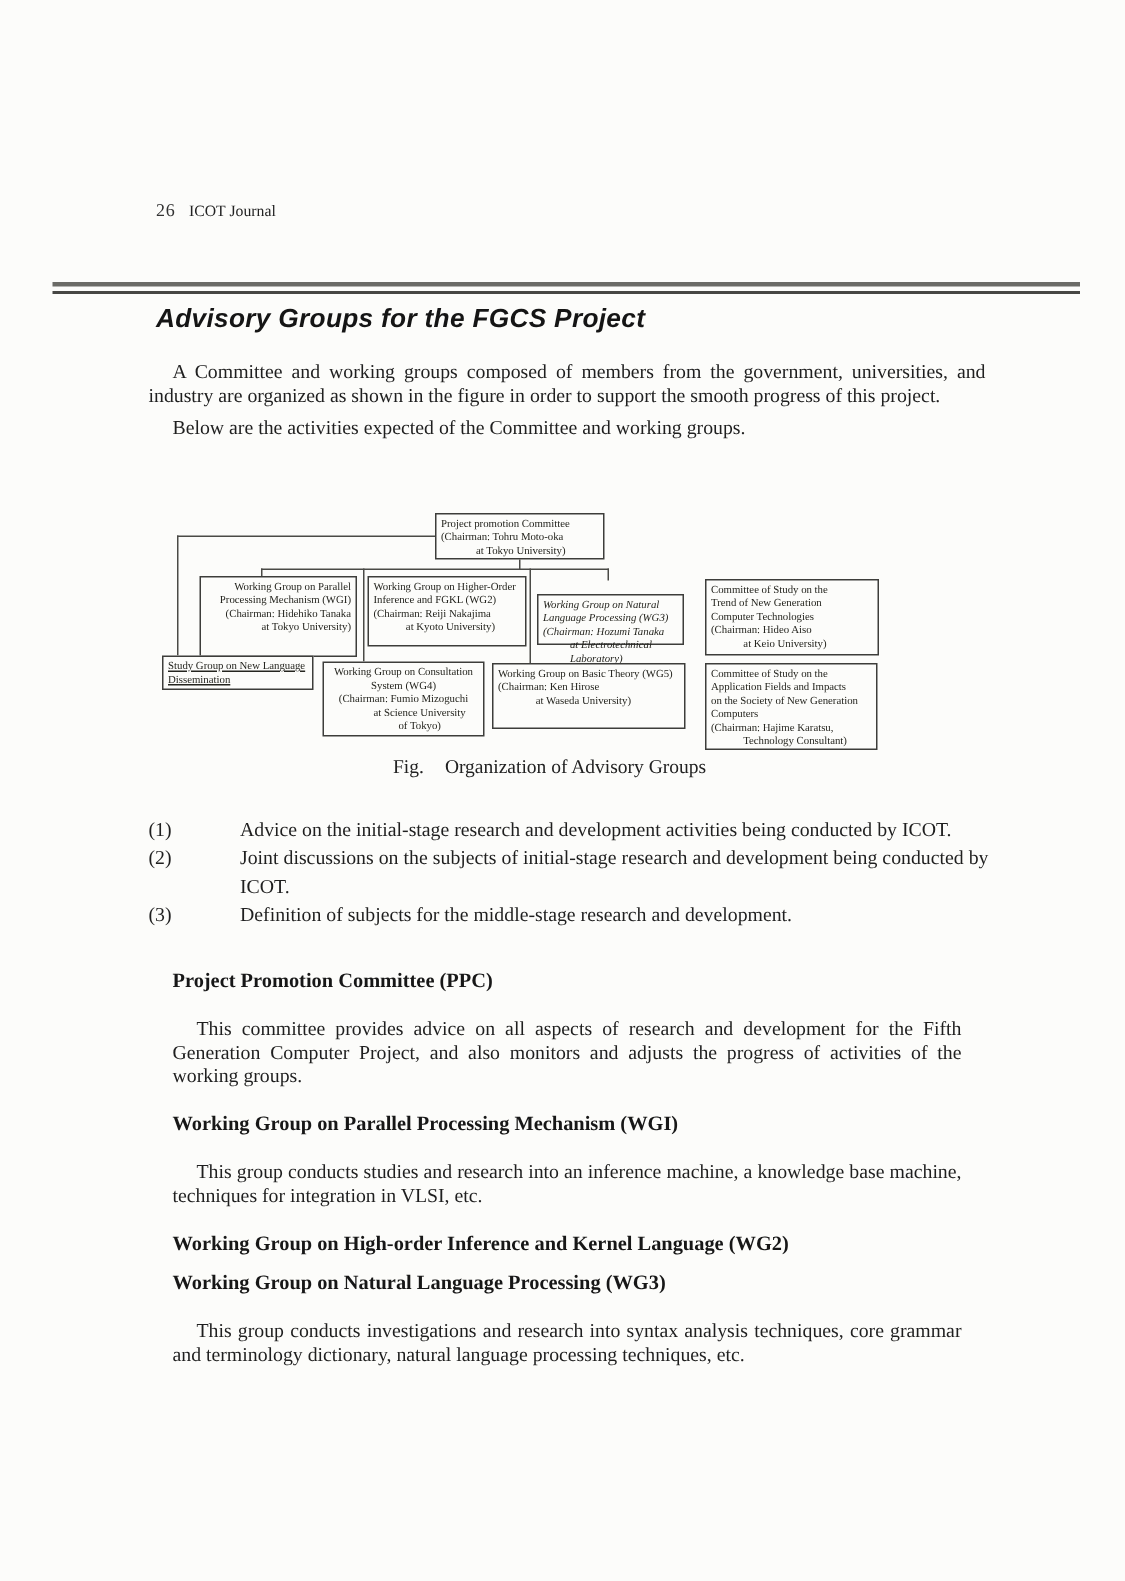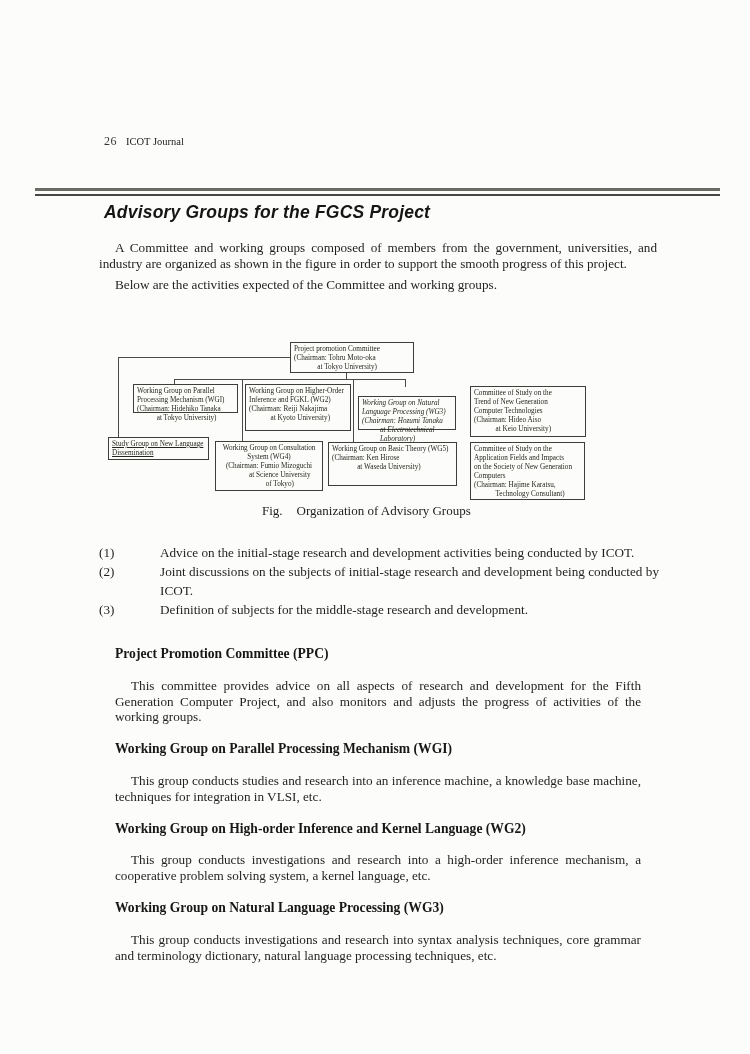--- a/index.html
+++ b/index.html
@@ -69,24 +69,24 @@
 
   <div class="org-line" style="left:118px; top:357px; width:172px; height:1px;"></div>
   <div class="org-line" style="left:118px; top:357px; width:1px; height:80px;"></div>
   <div class="org-line" style="left:346px; top:371px; width:1px; height:9px;"></div>
   <div class="org-line" style="left:174px; top:379px; width:232px; height:1px;"></div>
   <div class="org-line" style="left:174px; top:379px; width:1px; height:6px;"></div>
   <div class="org-line" style="left:242px; top:379px; width:1px; height:62px;"></div>
   <div class="org-line" style="left:353px; top:379px; width:1px; height:63px;"></div>
   <div class="org-line" style="left:405px; top:379px; width:1px; height:8px;"></div>
 
-  <div class="org-box" style="left:290px; top:342px; width:124px; height:31px;">Project promotion Committee
+  <div class="org-box" style="left:290px; top:342px; width:113px; height:31px;">Project promotion Committee
 (Chairman: Tohru Moto-oka
              at Tokyo University)</div>
-  <div class="org-box" style="left:133px; top:384px; width:105px; height:29px;">Working Group on Parallel
+  <div class="org-box" style="left:133px; top:384px; width:105px; height:54px;text-align:right;">Working Group on Parallel
 Processing Mechanism (WGI)
 (Chairman: Hidehiko Tanaka
            at Tokyo University)</div>
   <div class="org-box" style="left:245px; top:384px; width:106px; height:47px;">Working Group on Higher-Order
 Inference and FGKL (WG2)
 (Chairman: Reiji Nakajima
             at Kyoto University)</div>
   <div class="org-box" style="left:358px; top:396px; width:98px; height:34px;font-style:italic;">Working Group on Natural
 Language Processing (WG3)
 (Chairman: Hozumi Tanaka
@@ -134,19 +134,18 @@
   </div>
 
   <div class="sections">
     <div class="section-heading">Project Promotion Committee (PPC)</div>
     <p class="section-body">This committee provides advice on all aspects of research and development for the Fifth Generation Computer Project, and also monitors and adjusts the progress of activities of the working groups.</p>
 
     <div class="section-heading">Working Group on Parallel Processing Mechanism (WGI)</div>
     <p class="section-body">This group conducts studies and research into an inference machine, a knowledge base machine, techniques for integration in VLSI, etc.</p>
 
     <div class="section-heading">Working Group on High-order Inference and Kernel Language (WG2)</div>
-    <p class="section-body">This group conducts investigations and research into a high-order inference mechanism, a cooperative problem solving system, a kernel language, etc.</p>
 
     <div class="section-heading">Working Group on Natural Language Processing (WG3)</div>
     <p class="section-body">This group conducts investigations and research into syntax analysis techniques, core grammar and terminology dictionary, natural language processing techniques, etc.</p>
   </div>
 
 </div>
 
 </body></html>

